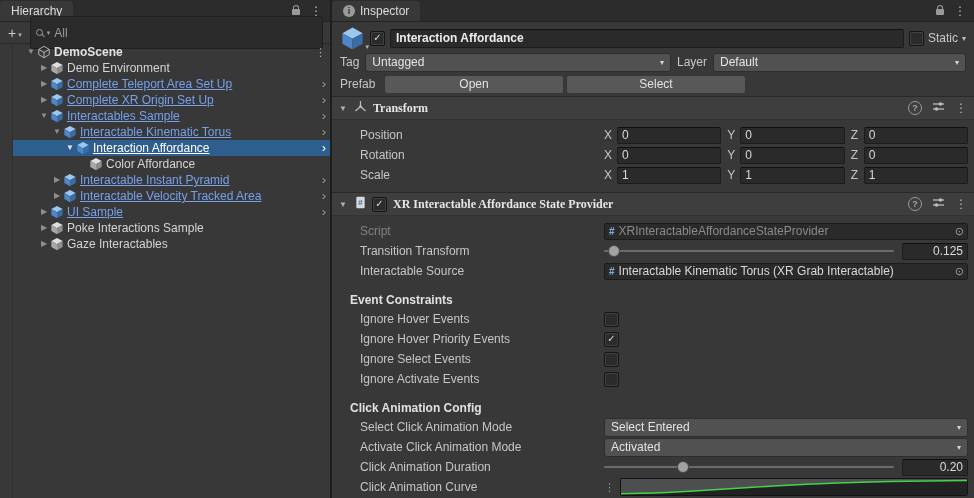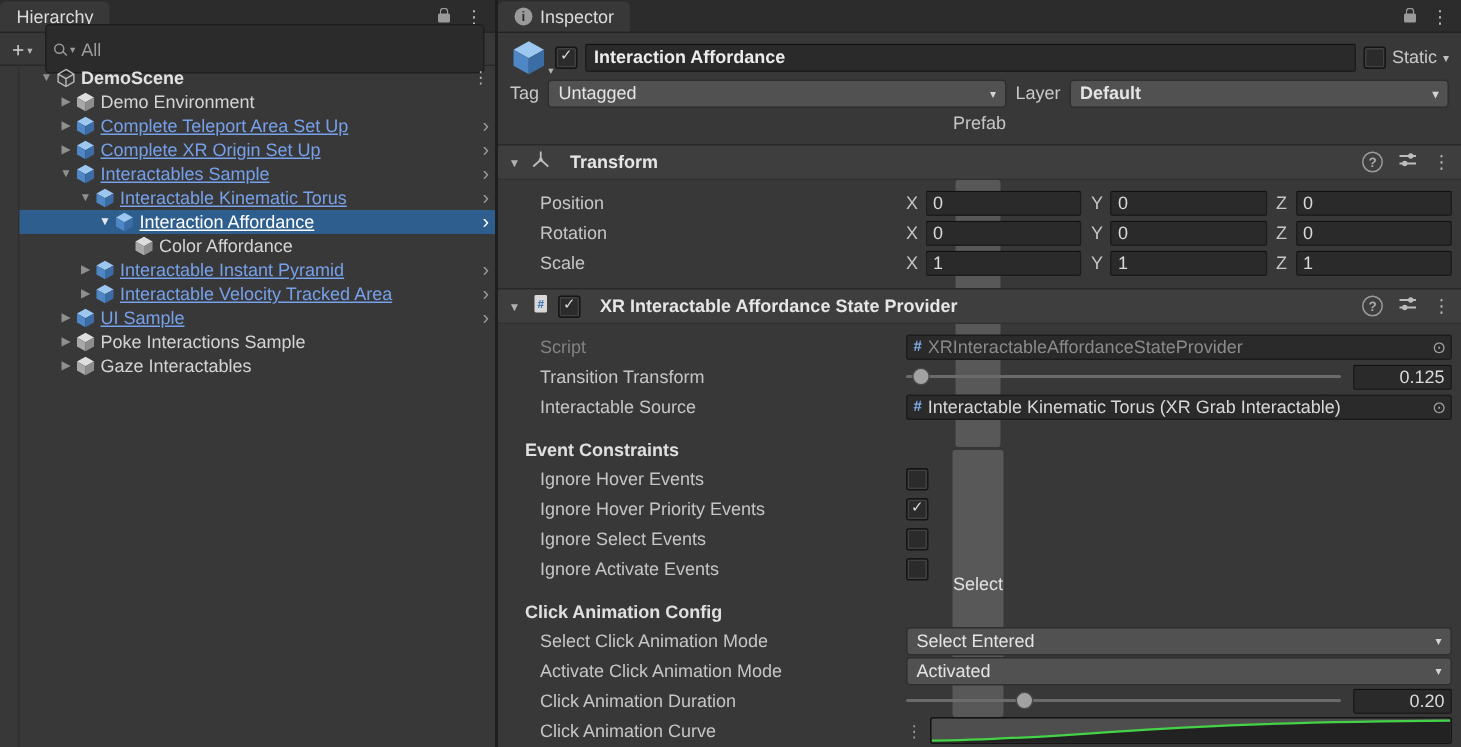--- a/index.html
+++ b/index.html
@@ -43,27 +43,27 @@
   .go-icon .mini-dd{position:absolute;right:-4px;bottom:0;font-size:7px;color:#b4b4b4;}
   .checkbox{width:13px;height:13px;background:#2b2b2b;border:1px solid #151515;box-shadow:inset 0 0 0 1px #414141;border-radius:2px;display:flex;align-items:center;justify-content:center;color:#dcdcdc;font-size:10px;line-height:1;flex:0 0 auto;}
   .checkbox.unchecked{color:transparent;}
   .name-field{flex:1;height:17px;background:#2a2a2a;border:1px solid #1c1c1c;border-top-color:#101010;border-radius:2px;display:flex;align-items:center;padding:0 5px;font-weight:bold;color:#ececec;min-width:0;}
   .static-wrap{display:flex;align-items:center;gap:4px;flex:0 0 auto;color:#c8c8c8;}
   .static-wrap .dd-arrow{font-size:8px;color:#c0c0c0;}
   .tag-row{display:flex;align-items:center;gap:6px;padding:2px 8px;height:20px;box-sizing:border-box;}
   .dropdown{height:17px;background:#515151;border:1px solid #2e2e2e;border-radius:3px;display:flex;align-items:center;padding:0 6px;color:#e4e4e4;gap:4px;min-width:0;}
   .dropdown .dd-arrow{margin-left:auto;font-size:8px;color:#d4d4d4;}
   .dd-tag{flex:1.22;}
-  .dd-layer{flex:1;font-weight:bold;}
-  .prefab-row{display:flex;align-items:center;padding:3px 8px;height:24px;box-sizing:border-box;flex-direction:column;}
+  .dd-layer{flex:1;}
+  .prefab-row{display:flex;align-items:center;padding:3px 8px;height:24px;box-sizing:border-box;}
   .prefab-label{flex:0 0 44px;color:#c6c6c6;}
   .btn{flex:0 0 178px;height:17px;background:#585858;border:1px solid #373737;border-radius:3px;display:flex;align-items:center;justify-content:center;color:#e2e2e2;margin-right:2px;}
   .comp-header{height:22px;background:#3e3e3e;border-top:1px solid #292929;border-bottom:1px solid #333333;display:flex;align-items:center;gap:5px;padding:0 7px;flex:0 0 auto;}
   .comp-header .fold{font-size:8px;color:#b0b0b0;width:10px;}
-  .comp-title{font-weight:bold;color:#e6e6e6;margin-left:8px;}
+  .comp-title{font-weight:bold;color:#e6e6e6;margin-left:1px;font-family:Liberation Serif, serif;}
   .header-right{margin-left:auto;display:flex;align-items:center;gap:10px;}
   .help-icon{width:12px;height:12px;border:1px solid #9a9a9a;border-radius:50%;color:#a8a8a8;font-size:9px;font-weight:bold;display:flex;align-items:center;justify-content:center;}
   .comp-body{padding:5px 6px 7px 0;flex:0 0 auto;}
   .prop-row{display:flex;align-items:center;height:20px;padding-left:28px;}
   .prop-label{flex:0 0 244px;color:#c6c6c6;white-space:nowrap;}
   .prop-label.dim{color:#828282;}
   .axis-group{flex:1;display:flex;align-items:center;min-width:0;}
   .axis-label{flex:0 0 10px;color:#c6c6c6;margin-left:6px;margin-right:3px;}
   .axis-label:first-child{margin-left:0;}
   .field{background:#2a2a2a;border:1px solid #1c1c1c;border-top-color:#101010;border-radius:2px;height:15px;display:flex;align-items:center;padding:0 4px;color:#dadada;}

